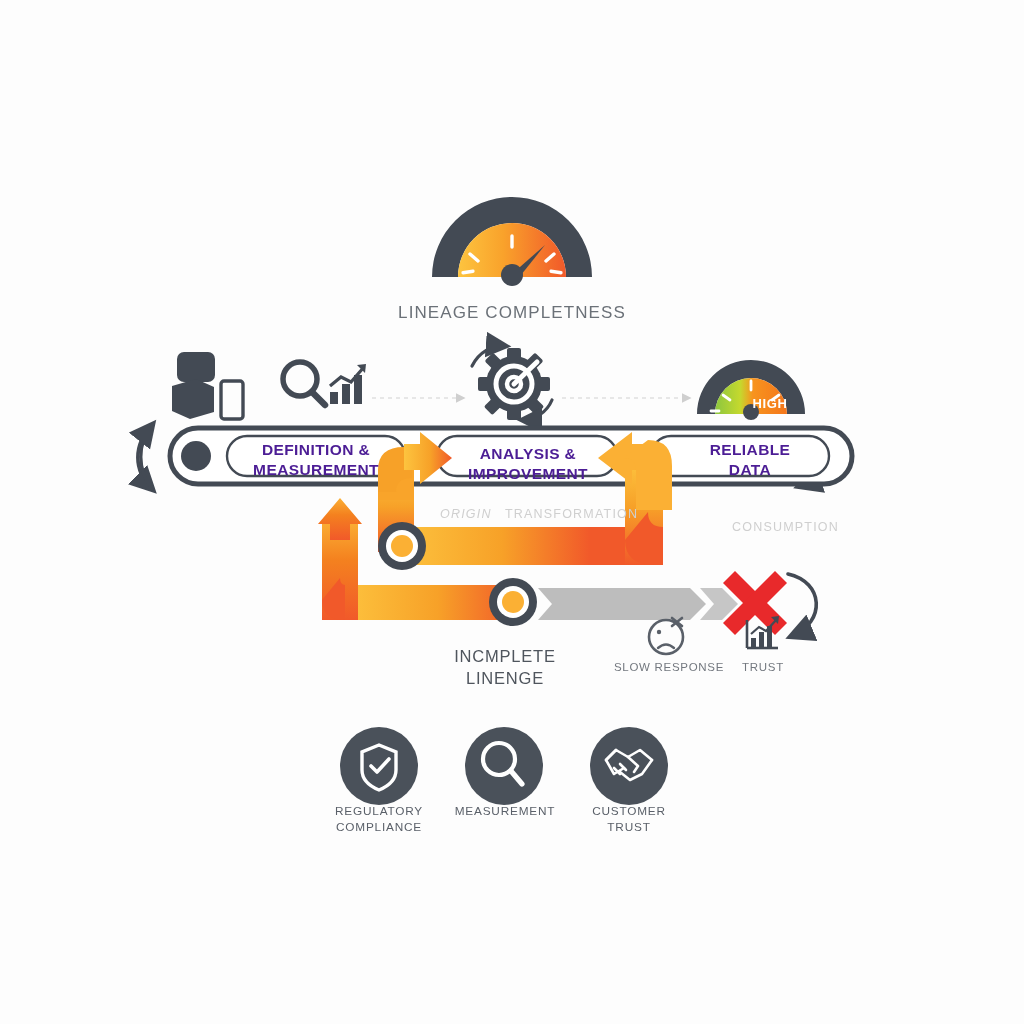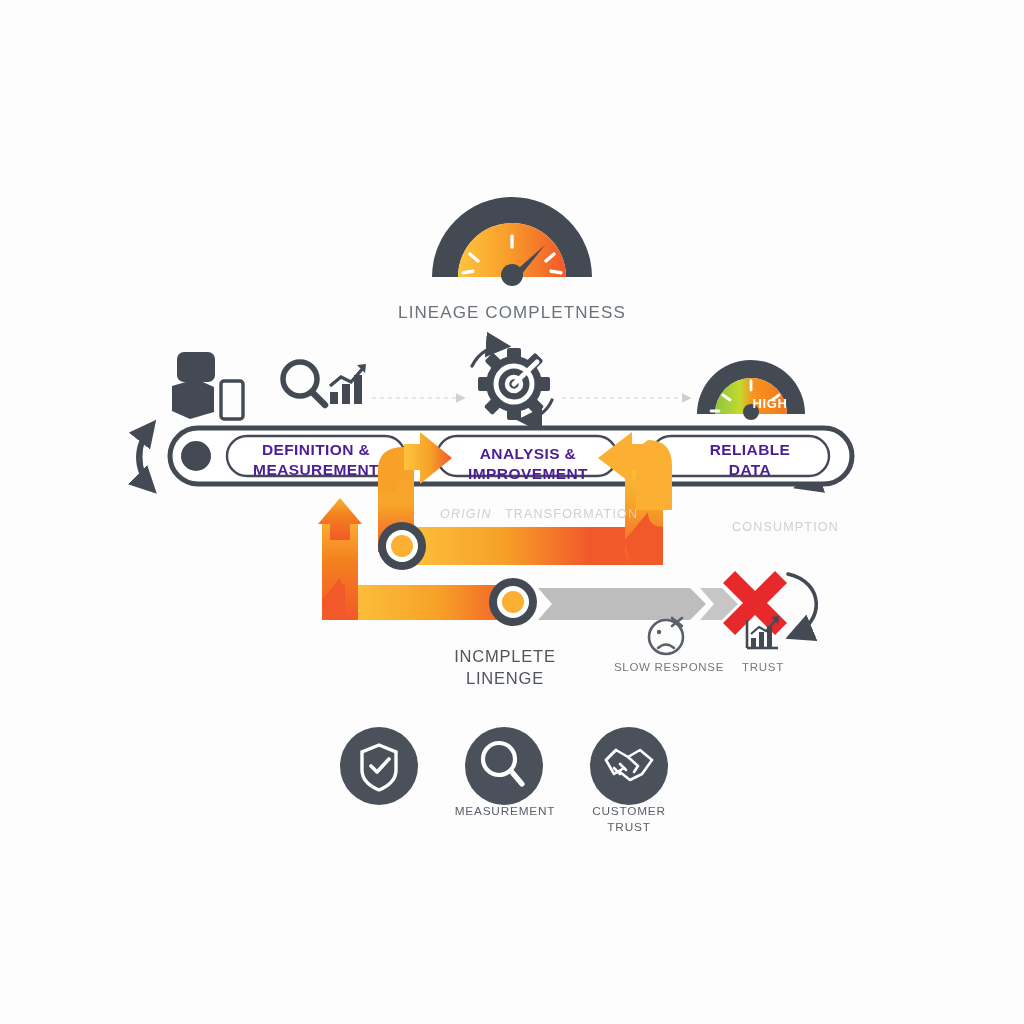--- a/index.html
+++ b/index.html
@@ -319,17 +319,19 @@
 
   <div class="lbl-flow lbl-flow-origin">ORIGIN</div>
   <div class="lbl-flow lbl-flow-trans">TRANSFORMATION</div>
   <div class="lbl-flow lbl-flow-cons">CONSUMPTION</div>
 
   <div class="lbl lbl-incomplete">INCMPLETE
 LINENGE</div>
   <div class="lbl lbl-slow">SLOW RESPONSE</div>
   <div class="lbl lbl-trust-small">TRUST</div>
 
+  <div class="lbl lbl-badge lbl-badge-1">REGULATORY
+COMPLIANCE</div>
   <div class="lbl lbl-badge lbl-badge-2">MEASUREMENT</div>
   <div class="lbl lbl-badge lbl-badge-3">CUSTOMER
 TRUST</div>
 
 </div>
 
 </body></html>

